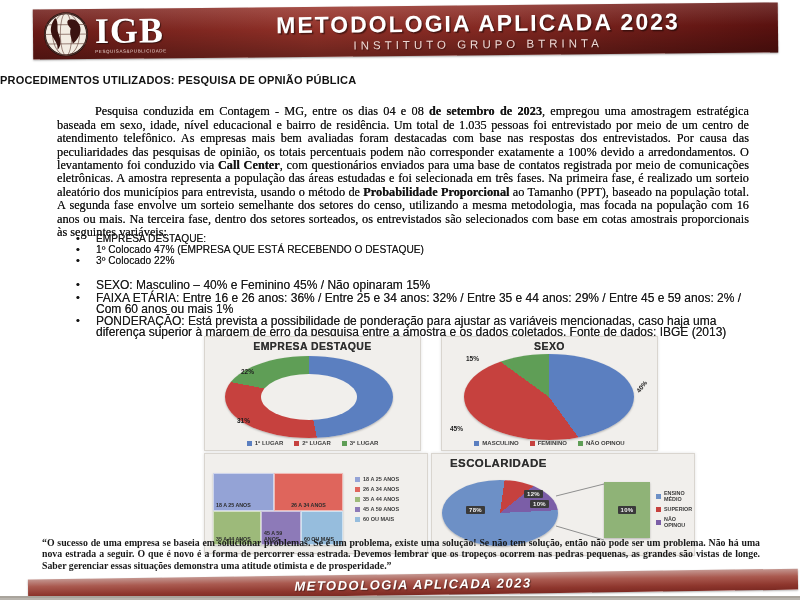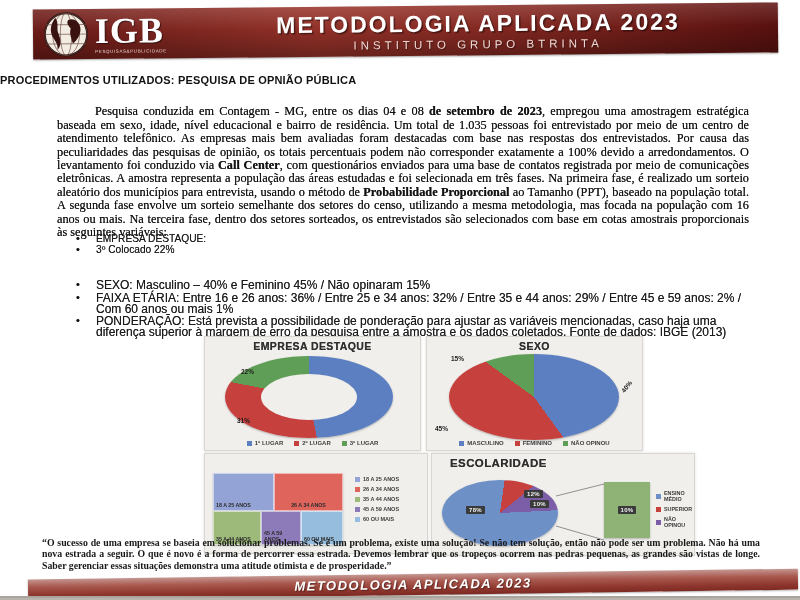--- a/index.html
+++ b/index.html
@@ -36,21 +36,21 @@
   .blist li{position:relative;padding-left:22px;}
   .blist li::before{content:"•";position:absolute;left:2px;top:-1px;font-size:11px;color:#111;}
   .g1{position:absolute;top:226px;left:66px;right:60px;font-size:10.2px;line-height:10.8px;
       color:#1b1b1b;text-shadow:0 0 .4px #555;}
   .g2{position:absolute;top:272px;left:66px;right:48px;font-size:12px;line-height:10.8px;
       color:#1b1b1b;text-shadow:0 0 .4px #555;}
   .g2 li{margin-bottom:2px;}
 
   
   .charts{position:absolute;left:204px;top:336px;width:510px;}
-  .crow{display:flex;gap:5px;}
+  .crow{display:flex;gap:20px;}
   .panel{background:#f1efec;border:1px solid #d9d5cf;box-shadow:0 0 3px rgba(0,0,0,.12);
          position:relative;}
   .p-emp{width:215px;height:113px;}
   .p-sexo{width:215px;height:113px;}
   .p-faixa{width:222px;height:99px;}
   .p-esc{width:262px;height:101px;}
   .crow2{margin-top:2px;gap:3px;}
   .ptitle{text-align:center;font-size:10.5px;font-weight:bold;color:#2e2e2e;
           letter-spacing:.4px;padding-top:3px;text-shadow:0 0 .4px #555;}
   .ptitle-esc{text-align:left;padding-left:18px;font-size:11.5px;}
@@ -131,20 +131,21 @@
       <div class="banner-sub">INSTITUTO GRUPO BTRINTA</div>
     </div>
   </div>
 
   <div class="sec-title">PROCEDIMENTOS UTILIZADOS: PESQUISA DE OPNIÃO PÚBLICA</div>
 
   <p class="para"><span class="ind"></span><span>Pesquisa conduzida em  Contagem - MG, entre os dias 04 e 08 </span><b>de setembro de 2023</b><span>, empregou uma amostragem estratégica baseada em sexo, idade, nível educacional e bairro de residência. Um total de 1.035 pessoas foi entrevistado por meio de um centro de atendimento telefônico. As empresas mais bem avaliadas foram destacadas com base nas respostas dos entrevistados. Por causa das peculiaridades das pesquisas de opinião, os totais percentuais podem não corresponder exatamente a 100% devido a arredondamentos. O levantamento foi conduzido via </span><b>Call Center</b><span>, com questionários enviados para uma base de contatos registrada por meio de comunicações eletrônicas. A amostra representa a população das áreas estudadas e foi selecionada em três fases. Na primeira fase, é realizado um sorteio aleatório dos municípios para entrevista, usando o método de </span><b>Probabilidade Proporcional</b><span> ao Tamanho (PPT), baseado na população total. A segunda fase envolve um sorteio semelhante dos setores do censo, utilizando a mesma metodologia, mas focada na população com 16 anos ou mais. Na terceira fase, dentro dos setores sorteados, os entrevistados são selecionados com base em cotas amostrais proporcionais às seguintes variáveis:</span></p>
 
   <ul class="blist g1">
     <li><span>EMPRESA DESTAQUE:</span></li>
+    <li><span>1º Colocado 47% (EMPRESA QUE ESTÁ RECEBENDO O DESTAQUE)</span></li>
     <li><span>3º Colocado 22%</span></li>
   </ul>
   <ul class="blist g2">
     <li><span>SEXO: Masculino – 40% e Feminino 45% / Não opinaram 15%</span></li>
     <li><span>FAIXA ETÁRIA: Entre 16 e 26 anos: 36% / Entre 25 e 34 anos: 32% / Entre 35 e 44 anos: 29% / Entre 45 e 59 anos: 2% / Com 60 anos ou mais 1%</span></li>
     <li><span>PONDERAÇÃO: Está prevista a possibilidade de ponderação para ajustar as variáveis mencionadas, caso haja uma diferença superior à margem de erro da pesquisa entre a amostra e os dados coletados. Fonte de dados: IBGE (2013)</span></li>
   </ul>
 
   <div class="charts">
 

